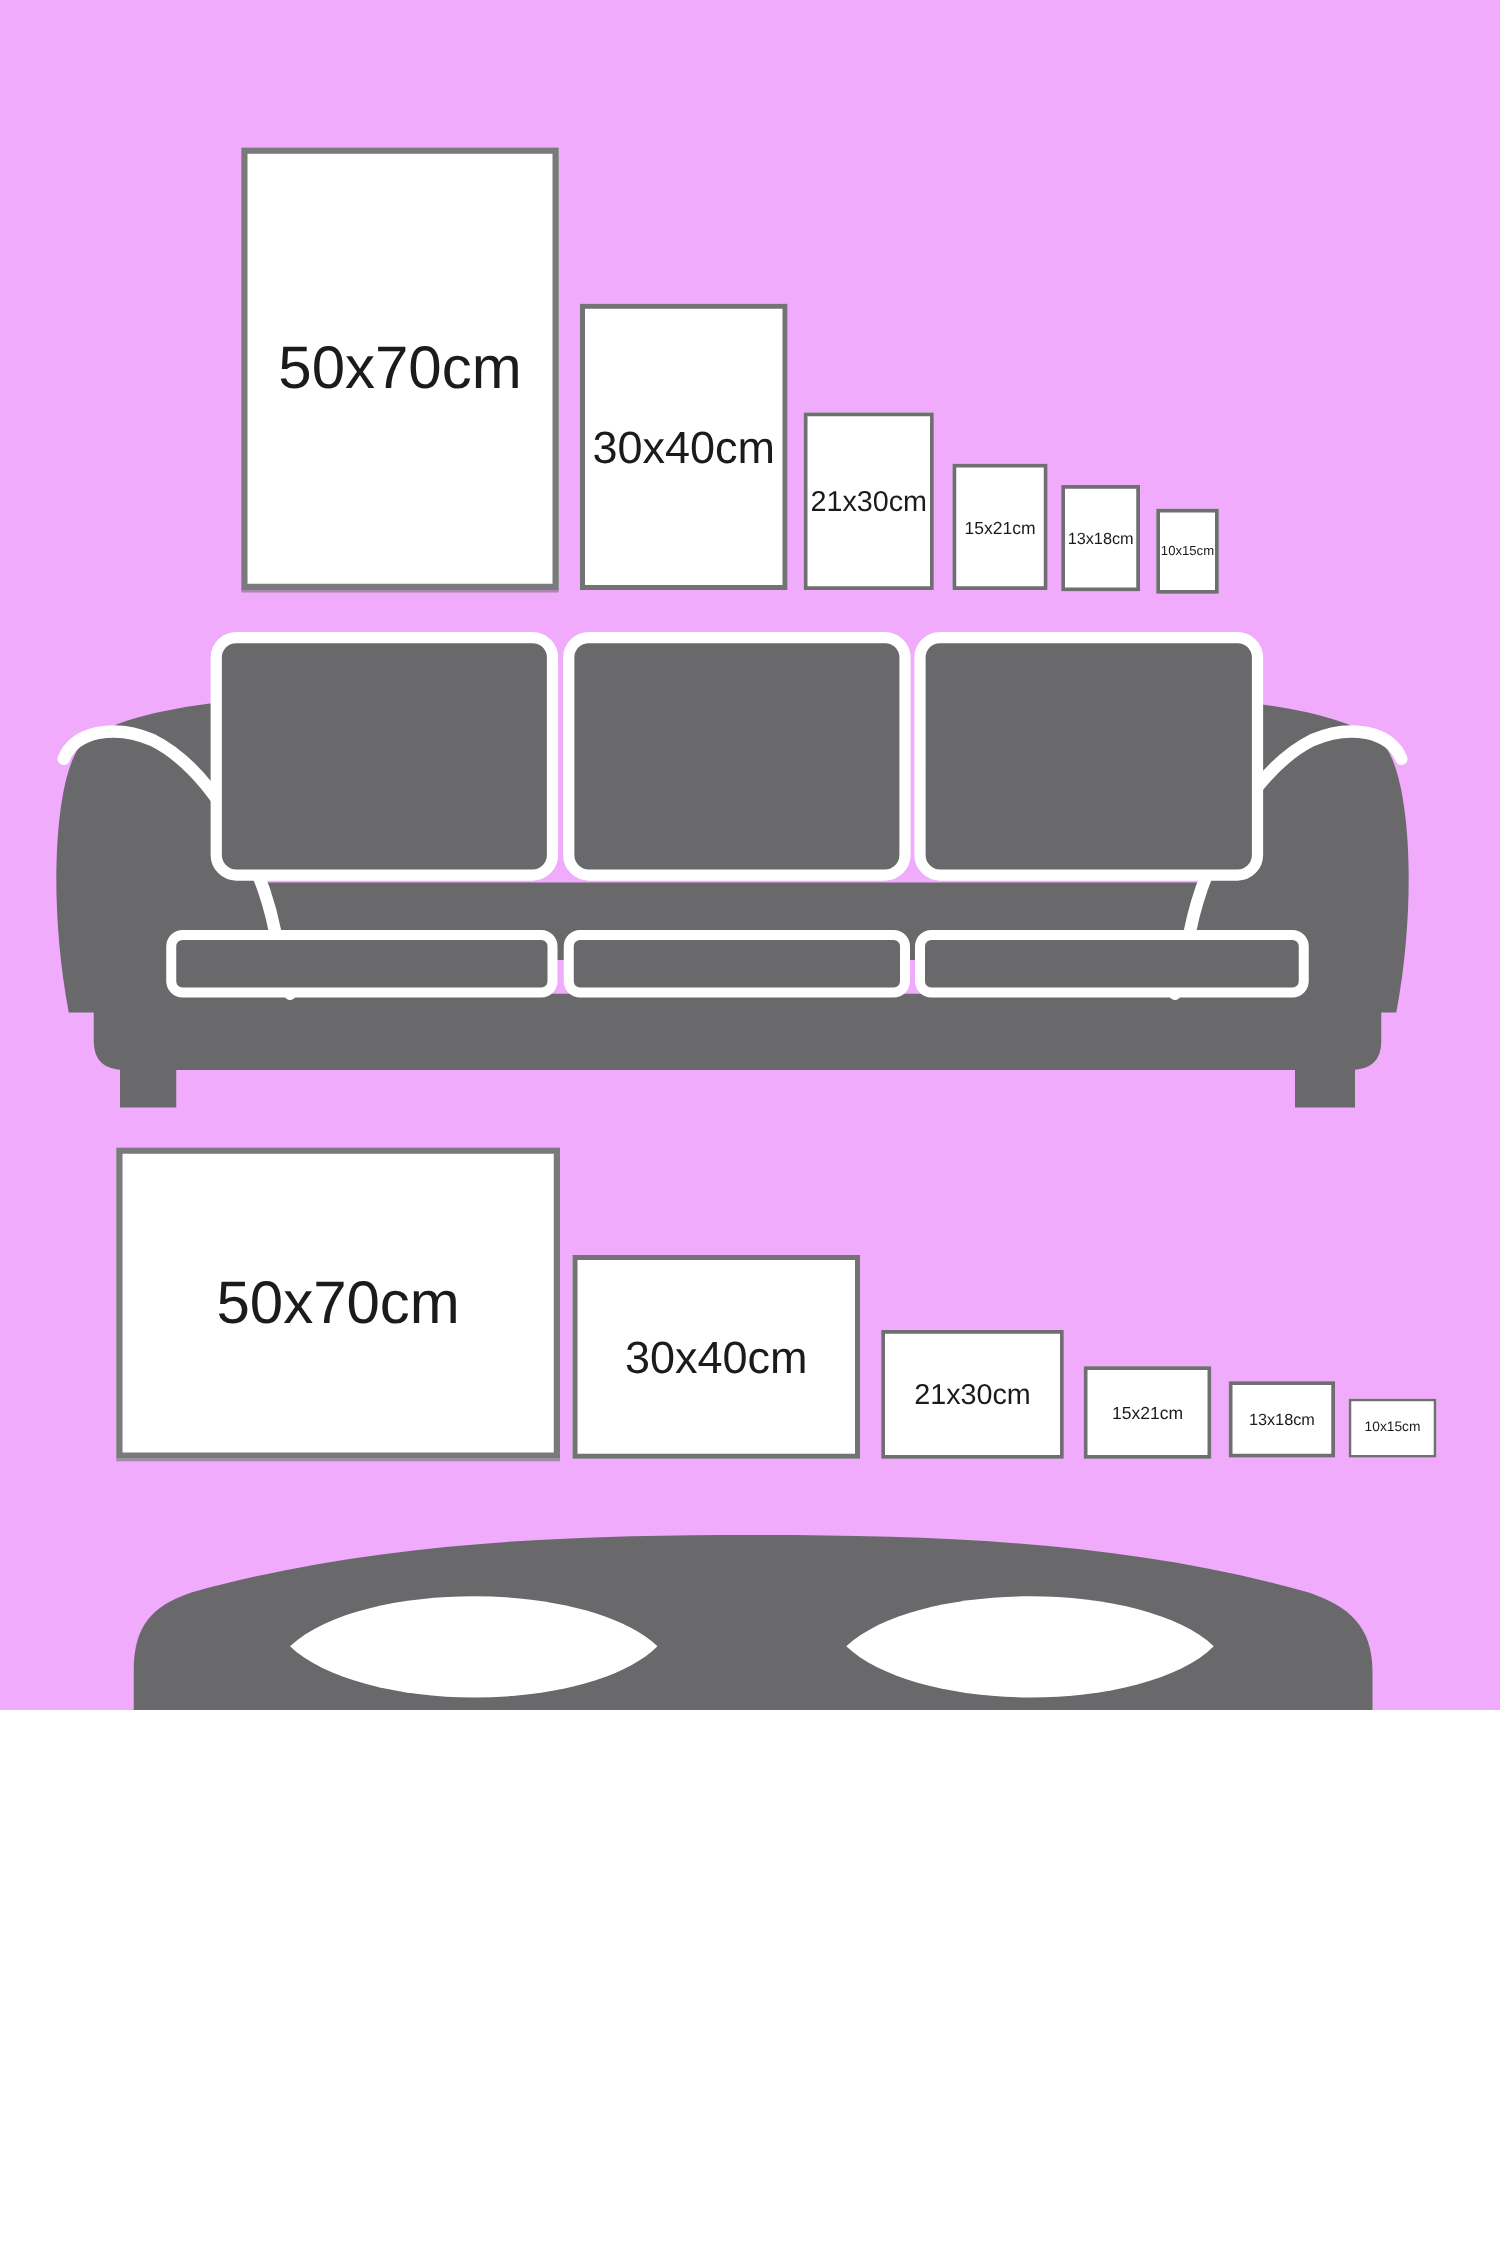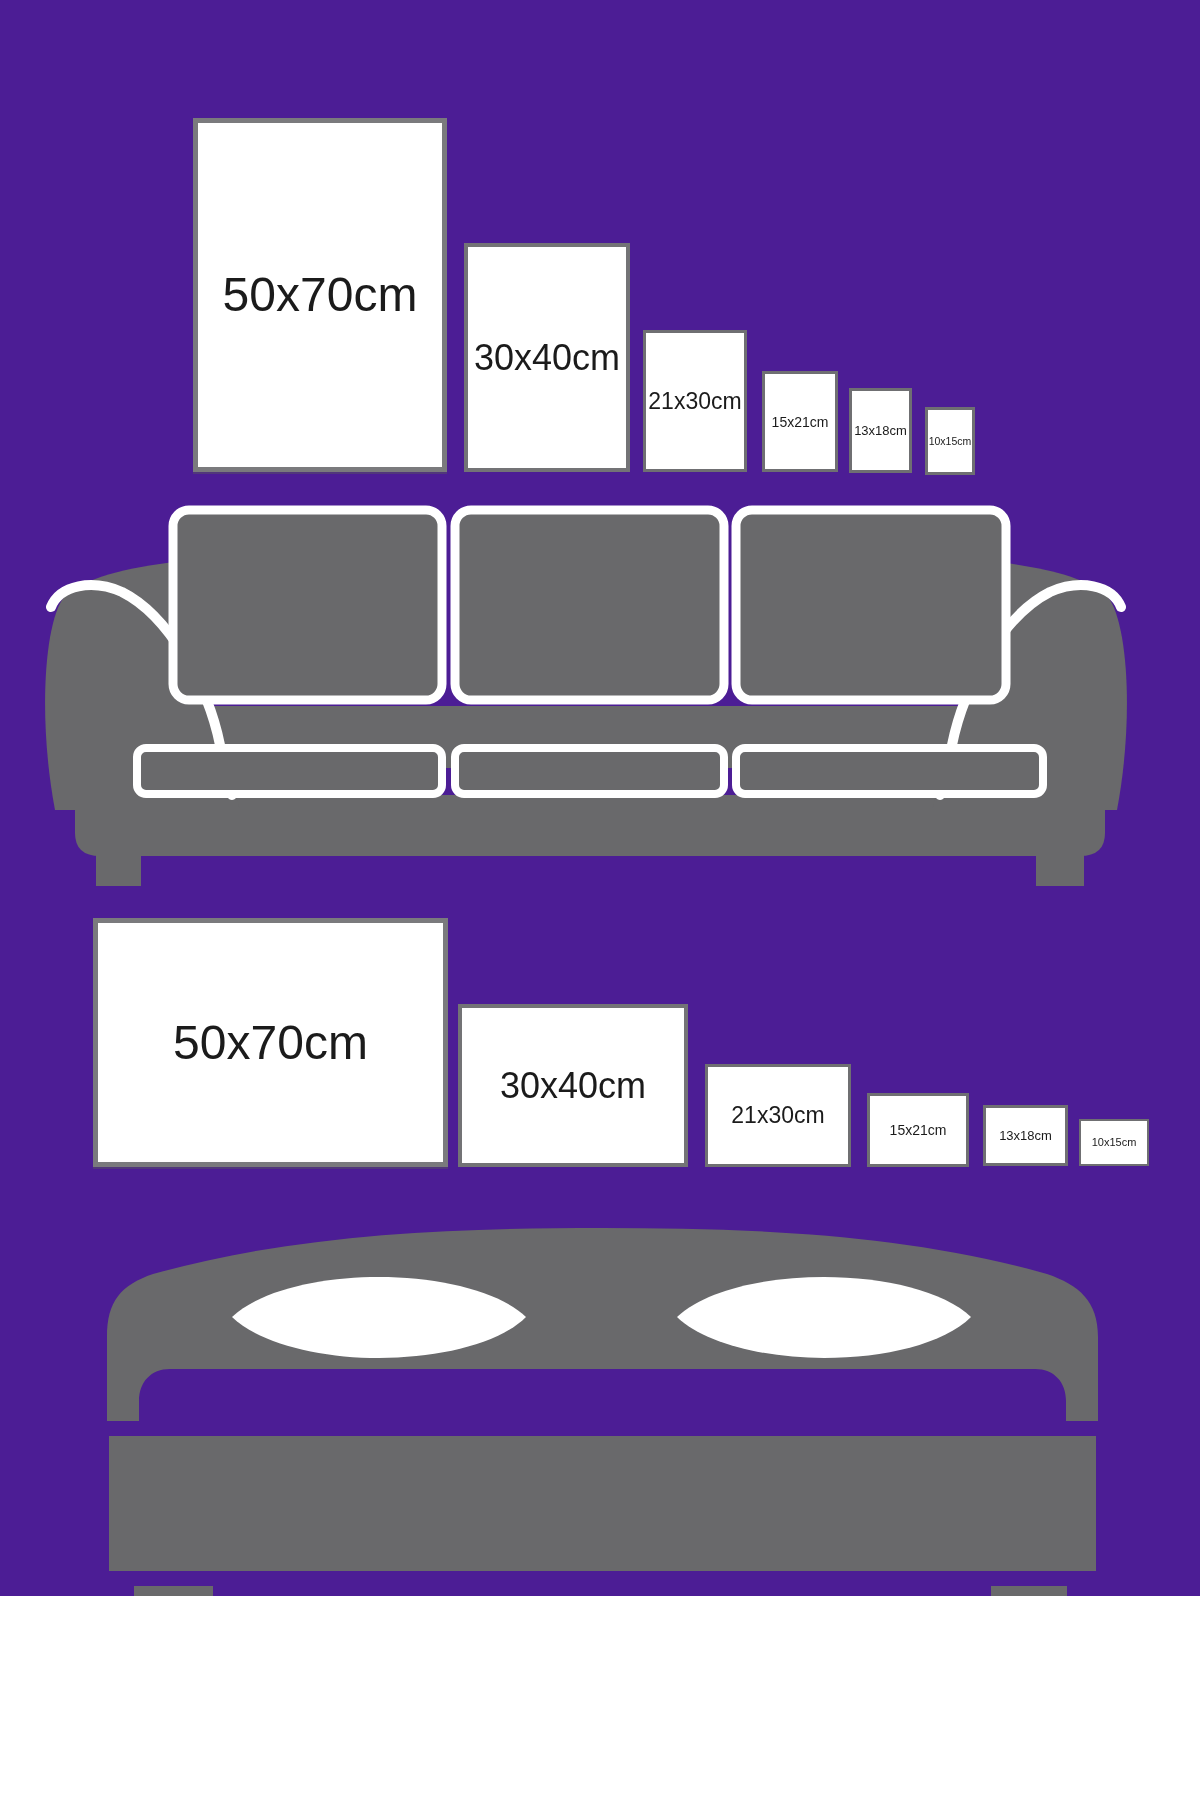--- a/index.html
+++ b/index.html
@@ -1,17 +1,17 @@
 <!DOCTYPE html>
 <html style="--furniture-gray: #69696b; --frame-border-large: #7a7a7d; --frame-border-mid: #737376; --frame-border-small: #6f6f72; --label-text: #1b1b1b;"><head>
 <meta charset="utf-8">
 <style>
   html,body { margin:0; padding:0; background:#ffffff; }
   #canvas {
-    position:relative; width:1200px; height:1596px; background:#4c1d95;
+    position:relative; width:1200px; height:1368px; background:#f0abfc;
     font-family:"Liberation Sans", sans-serif; overflow:hidden;
   }
   .frame {
     position:absolute; background:#ffffff; box-sizing:border-box;
     display:flex; align-items:center; justify-content:center;
     color:var(--label-text,#1b1b1b); line-height:1; white-space:nowrap;
   }
   .lg { box-shadow:0 2px 0 rgba(88,88,92,.45); }
   
   .t1 { left:193px; top:118px;  width:254px; height:354px; border:5px solid var(--frame-border-large,#7a7a7d); font-size:48px; }

